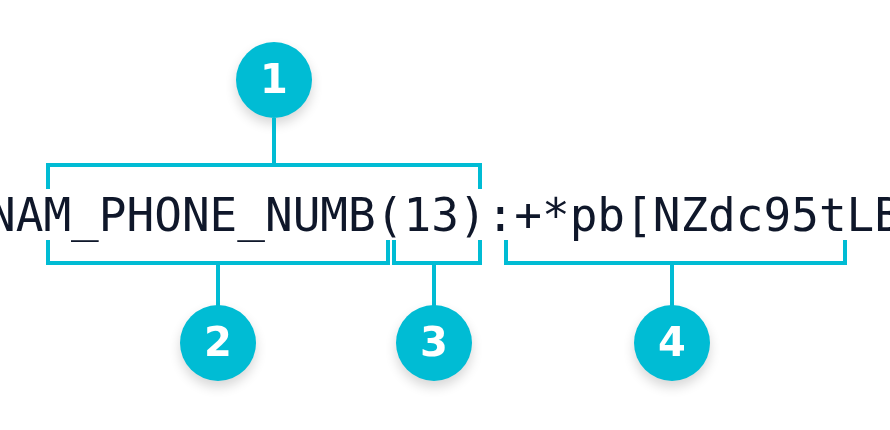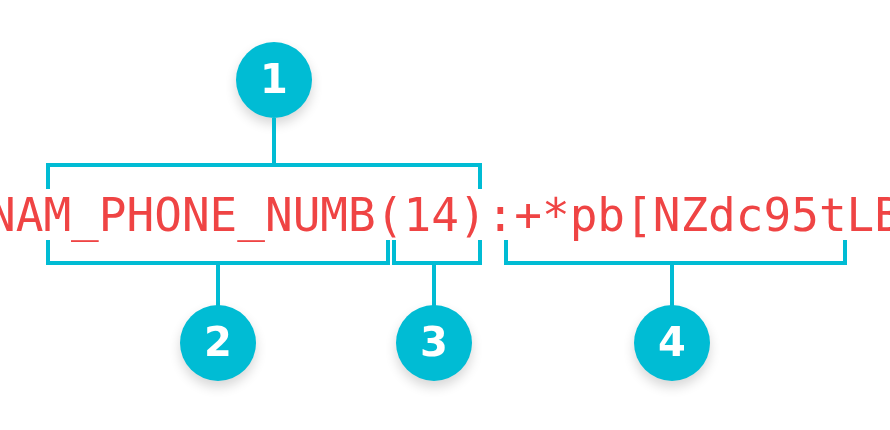--- a/index.html
+++ b/index.html
@@ -26,21 +26,21 @@
     top: 185px;
     width: 890px;
     height: 60px;
     display: flex;
     align-items: center;
     justify-content: center;
     white-space: pre;
     font-family: "DejaVu Sans Mono", monospace;
     font-size: 46px;
     letter-spacing: 0px;
-    color: #ef4444;
+    color: #0f172a;
     line-height: 60px;
     user-select: text;
   }
   .code-seg {
     white-space: pre;
   }
 
   
   .hline {
     position: absolute;
@@ -89,21 +89,21 @@
     <span>1</span>
   </div>
   <div class="stem" style="left:272px; top:118px; height:49px;"></div>
 
   <div class="hline" style="left:46px; top:163px; width:436px;"></div>
   <div class="vline" style="left:46px; top:163px; height:26px;"></div>
   <div class="vline" style="left:478px; top:163px; height:26px;"></div>
 
   <div class="code-line">
     <span class="code-seg">NAM_PHONE_NUMB</span>
-    <span class="code-seg">(14)</span>
+    <span class="code-seg">(13)</span>
     <span class="code-seg">:</span>
     <span class="code-seg">+*pb[NZdc95tLB</span>
   </div>
 
   <div class="vline" style="left:46px; top:240px; height:25px;"></div>
   <div class="hline" style="left:46px; top:261px; width:344px;"></div>
   <div class="vline" style="left:386px; top:240px; height:25px;"></div>
   <div class="stem" style="left:216px; top:261px; height:46px;"></div>
   <div class="badge" style="left:180px; top:305px;">
     <span>2</span>

